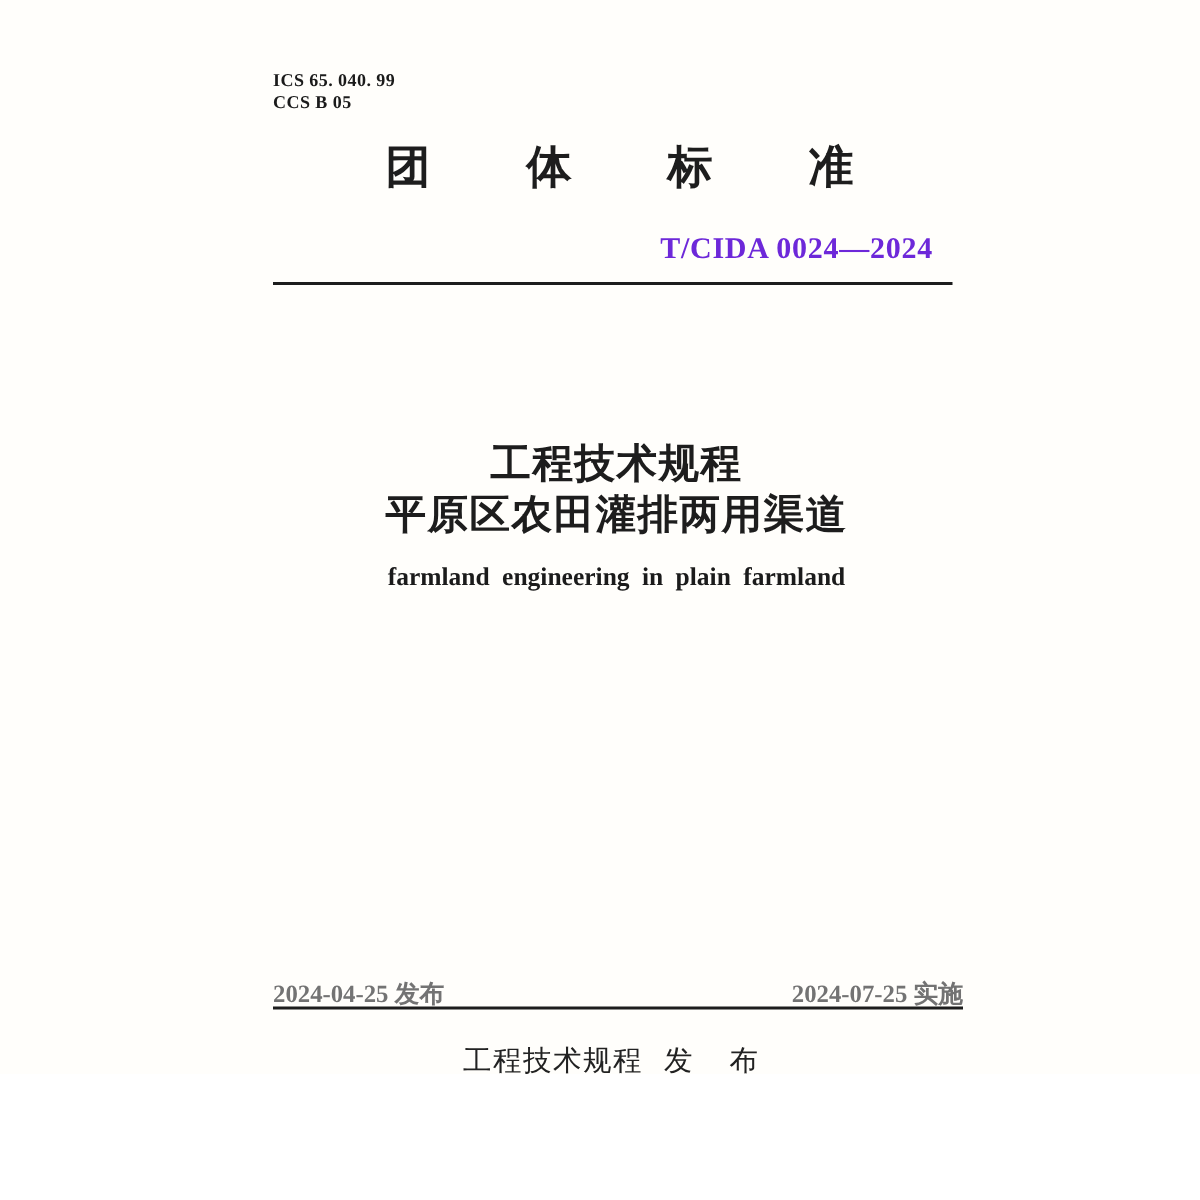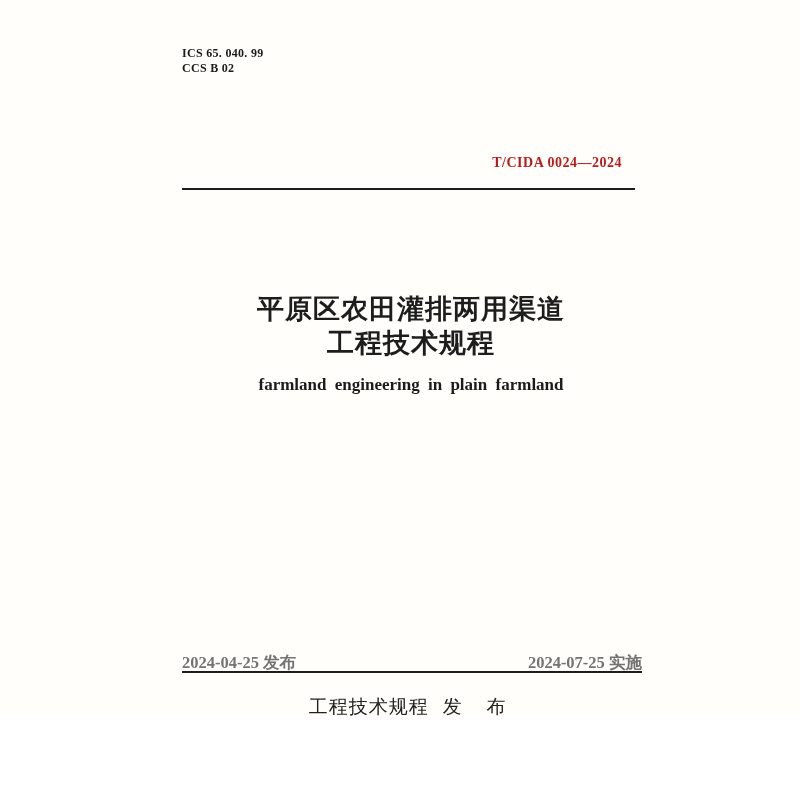--- a/index.html
+++ b/index.html
@@ -42,23 +42,23 @@
     color: #1d1d1d;
   }
   .std-number {
     position: absolute;
     left: 182px;
     top: 155px;
     width: 440px;
     text-align: right;
     font-family: "Liberation Serif", serif;
     font-weight: bold;
-    font-size: 14px;
+    font-size: 20px;
     letter-spacing: 0.5px;
-    color: #b91c1c;
+    color: #6d28d9;
   }
   .rule {
     position: absolute;
     background: #1d1d1d;
     height: 2px;
   }
   .rule-top {
     left: 182px;
     top: 188px;
     width: 453px;
@@ -133,31 +133,32 @@
     border-radius: 2px;
   }
 </style>
 </head>
 <body>
 
 <div class="page">
 
   <div class="ics-block">
     <div>ICS 65. 040. 99</div>
-    <div>CCS B 02</div>
+    <div>CCS B 05</div>
   </div>
 
+  <div class="doc-type">团体标准</div>
 
   <div class="std-number">T/CIDA 0024—2024</div>
 
   <div class="rule rule-top"></div>
 
   <div class="title-cn">
+    <div>工程技术规程</div>
     <div>平原区农田灌排两用渠道</div>
-    <div>工程技术规程</div>
   </div>
 
   <div class="title-en">
     <div>farmland engineering in plain farmland</div>
   </div>
 
   <div class="dates-row">
     <span>2024-04-25 发布</span>
     <span>2024-07-25 实施</span>
   </div>

